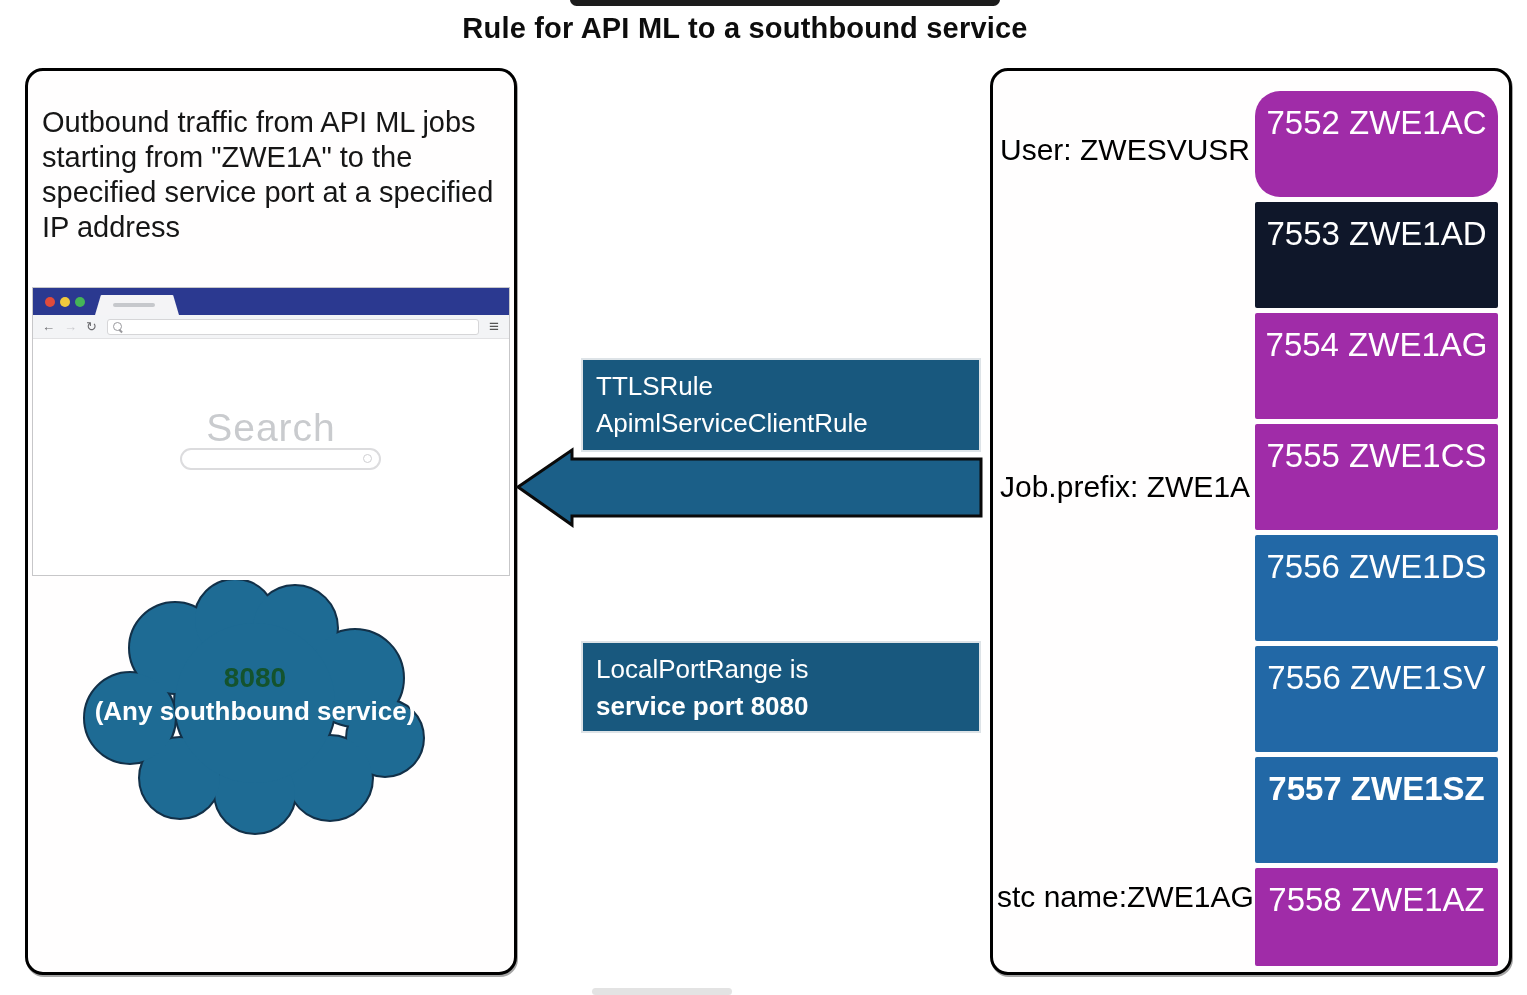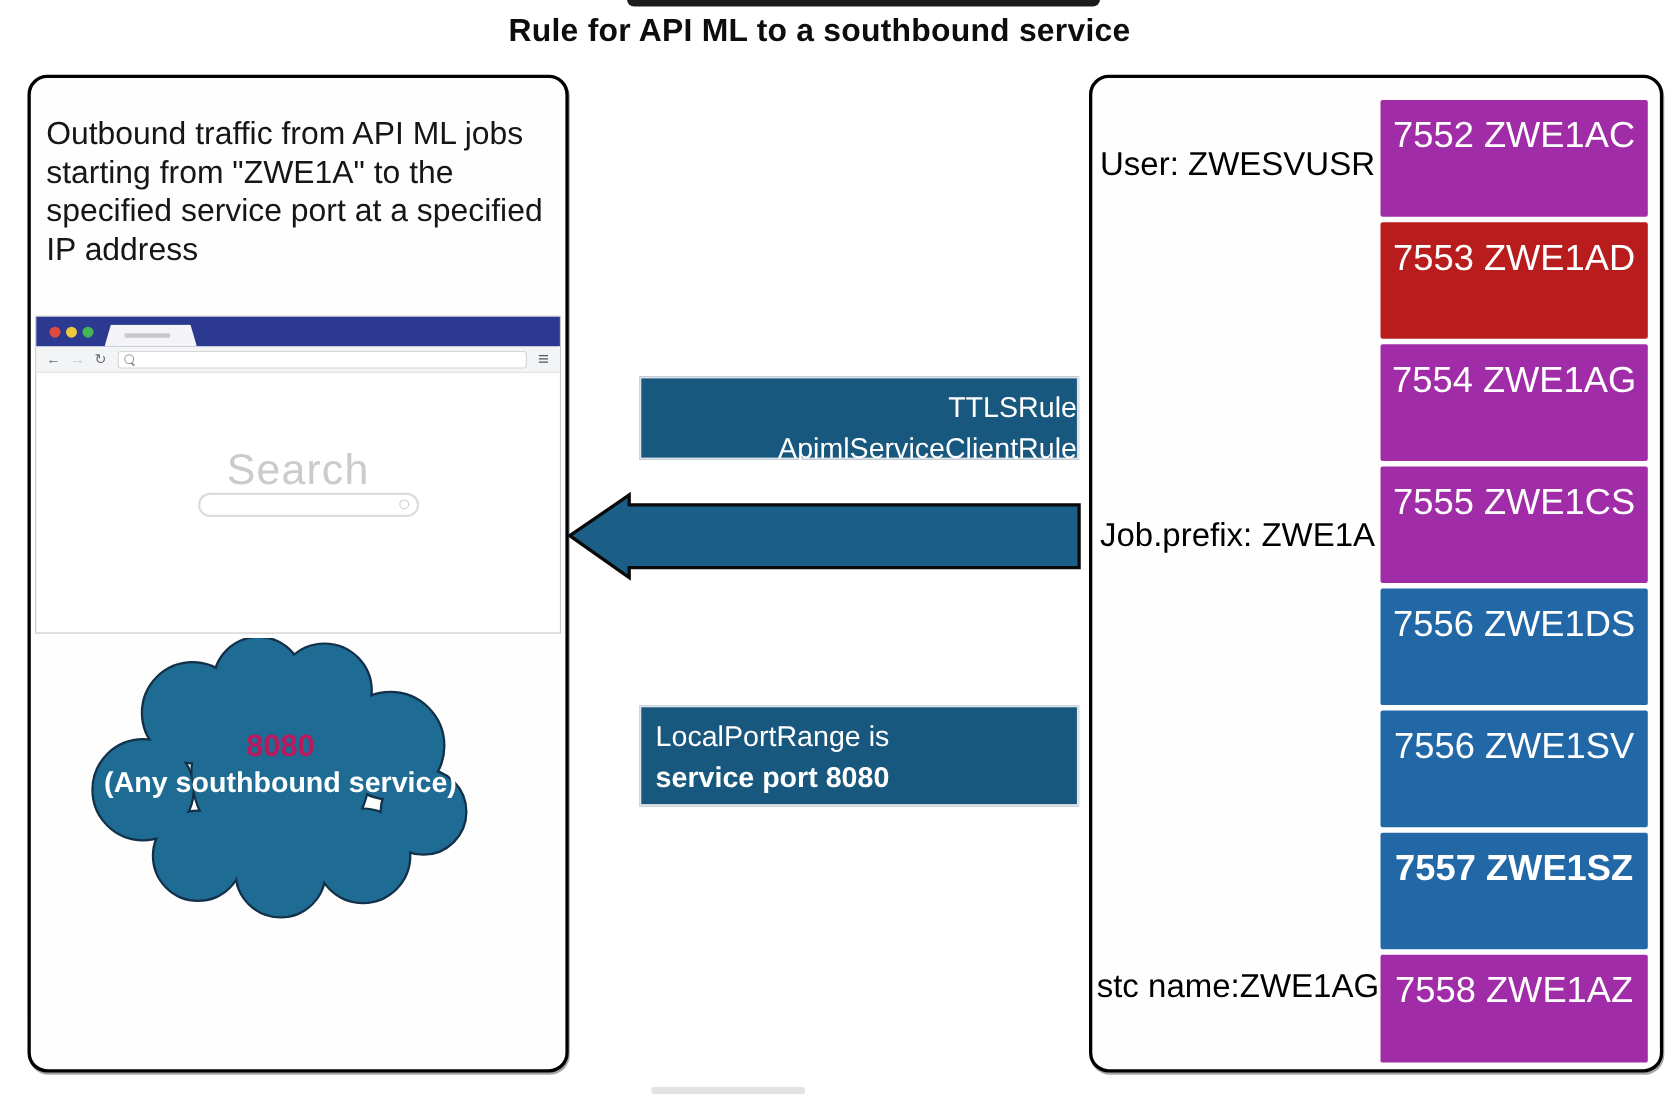--- a/index.html
+++ b/index.html
@@ -36,28 +36,28 @@
   .addressbar{flex:1;height:14px;margin:0 10px 0 10px;background:#fff;border:1px solid #d6d6d8;border-radius:3px;display:flex;align-items:center;}
   .mag{position:relative;width:7px;height:7px;border:1.5px solid #9a9a9e;border-radius:50%;margin-left:5px;}
   .mag::after{content:"";position:absolute;left:6px;top:6px;width:4px;height:1.5px;background:#9a9a9e;transform:rotate(45deg);transform-origin:0 0;}
   .hamburger{font-size:17px;color:#555;margin-right:10px;font-weight:bold;}
   .search-title{position:absolute;left:0;top:118px;width:100%;text-align:center;font-size:39px;color:#c9cbce;letter-spacing:1px;}
   .search-pill{position:absolute;left:147px;top:160px;width:197px;height:18px;border:2px solid #dcdcde;border-radius:12px;background:#fff;}
   .pill-mag{position:absolute;right:7px;top:4px;width:7px;height:7px;border:1.5px solid #cfcfd2;border-radius:50%;}
 
   
   .cloud-wrap{left:80px;top:580px;width:350px;height:278px;}
-  .cloud-text1{left:75px;top:662px;width:360px;text-align:center;font-size:28px;font-weight:bold;color:#be185d;}
+  .cloud-text1{left:75px;top:662px;width:360px;text-align:center;font-size:28px;font-weight:bold;color:#14532d;}
   .cloud-text2{left:65px;top:696px;width:380px;text-align:center;font-size:26px;font-weight:bold;color:#fff;}
 
   
   .teal-box{left:581px;width:400px;background:#18587E;border:2px solid #dde3e7;box-sizing:border-box;color:#fff;padding:8px 0 0 13px;}
   .teal-box .ln{font-size:26px;line-height:37px;white-space:nowrap;}
   .bold{font-weight:bold;}
-  .box-rule{top:342px;height:76px;text-align:right;}
+  .box-rule{top:358px;height:94px;}
   .box-local{top:533px;height:92px;}
   .box-remote{top:641px;height:92px;}
   .arrow-wrap{left:508px;top:440px;width:478px;height:96px;}
 
   
   .rp-label{color:#000000;font-size:30px;white-space:nowrap;}
   .lbl-user{left:1000px;top:133px;}
   .lbl-job{left:1000px;top:470px;}
   .lbl-stc{left:997px;top:880px;}
   .port-stack{left:1255px;top:91px;width:243px;}
@@ -137,22 +137,22 @@
   <div class="abs teal-box box-remote">
     <div class="ln">LocalPortRange is</div>
     <div class="ln bold">service port 8080</div>
   </div>
 
   <div class="abs panel panel-right"></div>
   <div class="abs rp-label lbl-user">User: ZWESVUSR</div>
   <div class="abs rp-label lbl-job">Job.prefix: ZWE1A</div>
   <div class="abs rp-label lbl-stc">stc name:ZWE1AG</div>
   <div class="abs port-stack">
-      <div class="port-box" style="background: rgb(160, 44, 168);">7552 ZWE1AC</div>
-      <div class="port-box" style="background: #b91c1c;">7553 ZWE1AD</div>
+      <div class="port-box" style="background: rgb(160, 44, 168); border-radius: 25px;">7552 ZWE1AC</div>
+      <div class="port-box" style="background: #0f172a;">7553 ZWE1AD</div>
       <div class="port-box" style="background: rgb(160, 44, 168);">7554 ZWE1AG</div>
       <div class="port-box" style="background: rgb(160, 44, 168);">7555 ZWE1CS</div>
       <div class="port-box" style="background: rgb(34, 104, 166);">7556 ZWE1DS</div>
       <div class="port-box" style="background: rgb(34, 104, 166);">7556 ZWE1SV</div>
       <div class="port-box" style="background: rgb(34, 104, 166); font-weight: bold;">7557 ZWE1SZ</div>
       <div class="port-box" style="background: rgb(160, 44, 168);">7558 ZWE1AZ</div>
     </div>
 
   <div class="abs bottom-smudge"></div>
 </div>

